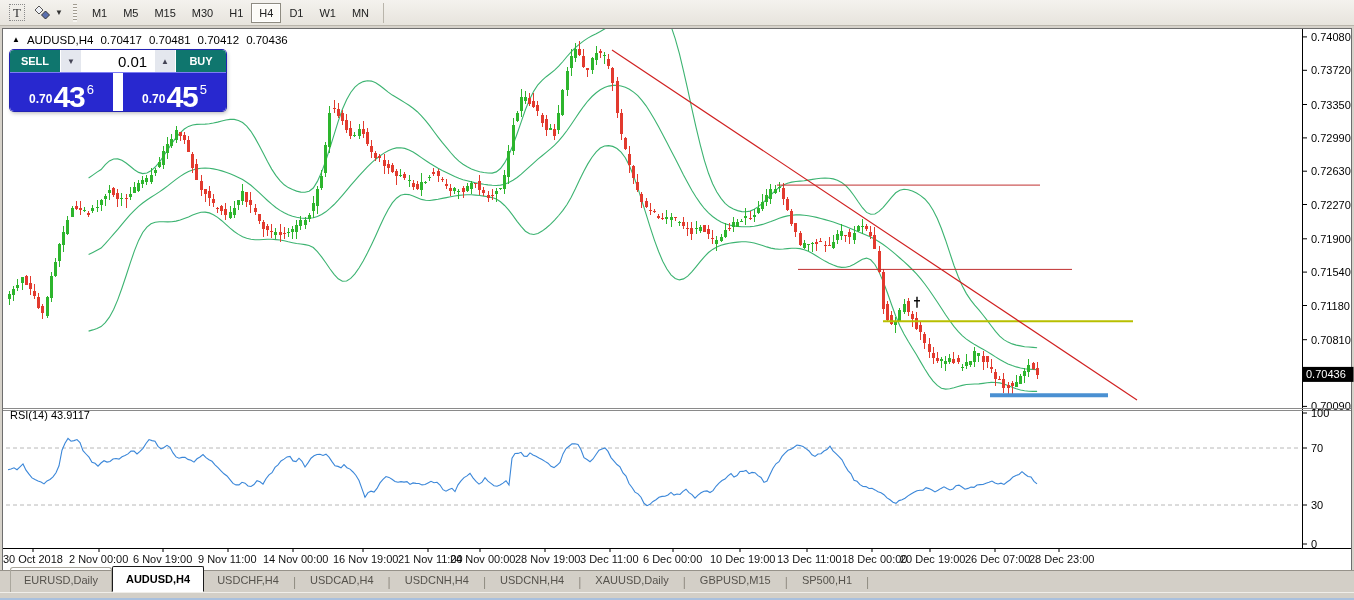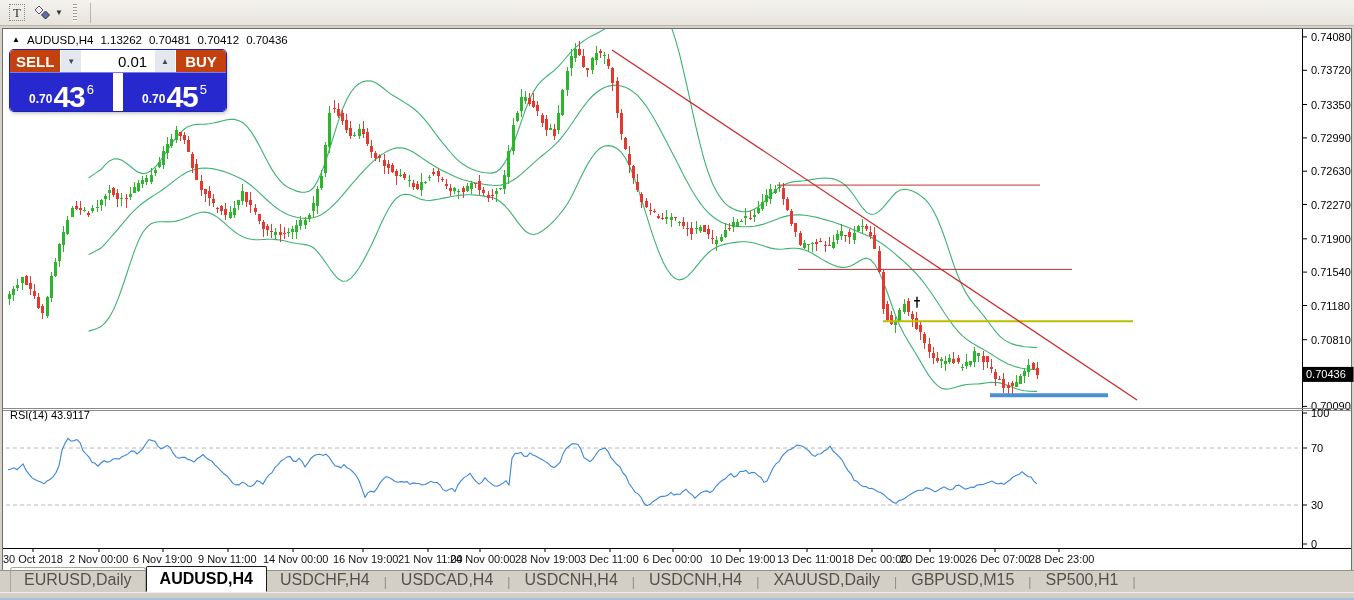--- a/index.html
+++ b/index.html
@@ -37,39 +37,39 @@
     display:flex;gap:7px;align-items:center;white-space:nowrap;
   }
   .collapse-arrow{font-size:8px;line-height:1}
   
   .trade-panel{
     position:absolute;left:10px;top:50px;width:216px;z-index:4;
     background:#fff;border-radius:4px;overflow:hidden;
     box-shadow:0 0 0 1px #2323b2,1px 2px 4px rgba(0,0,0,.3);
   }
   .tp-row1{display:flex;height:22px;gap:1px;background:#fff}
-  .tp-sell,.tp-buy{flex:0 0 50px;background:#c2410c;color:#fff;font-size:15px;font-weight:700;
+  .tp-sell,.tp-buy{flex:0 0 50px;background:#0f766e;color:#fff;font-size:11px;font-weight:700;
     border:0;display:flex;align-items:center;justify-content:center;font-family:"Liberation Sans",sans-serif}
   .tp-step{flex:0 0 19px;background:#e4e7ee;border:0;color:#445;
     display:flex;align-items:center;justify-content:center;font-size:8px}
   .tp-vol{flex:1;background:#fff;font-size:15px;color:#000;
     display:flex;align-items:center;justify-content:flex-end;padding-right:7px}
   .tp-row2{display:flex;height:38px;gap:10px;background:#fff;border-top:1px solid #7d7df2}
   .tp-price{flex:1;background:#2828cf;color:#fff;display:flex;align-items:flex-end;
     justify-content:center;padding-bottom:2px}
   .tp-prefix{font-size:12px;font-weight:700;line-height:1;margin-bottom:4px;margin-right:1px}
   .tp-big{font-size:30px;line-height:.85;font-weight:700;letter-spacing:-1px}
   .tp-pip{font-size:13px;line-height:1;margin-bottom:13px;margin-left:2px}
   
   .tab-bar{
     position:absolute;left:0;top:570px;width:1354px;height:22px;z-index:4;
     background:#d3cfc7;border-top:1px solid #96928a;box-sizing:border-box;
     display:flex;align-items:flex-end;padding-left:10px;
   }
-  .tab{height:20px;display:flex;align-items:center;padding:12px 13px;font-size:16px;
+  .tab{height:20px;display:flex;align-items:center;padding:12px 13px;font-size:11px;
     color:#55524c;white-space:nowrap;cursor:default;box-sizing:border-box}
   .tab.first{border:1px solid #aaa79d;border-bottom:none;border-radius:3px 3px 0 0}
   .tab.active{background:#fff;border:1px solid #1a1a1a;border-bottom:1px solid #fff;
     border-radius:2px 2px 0 0;color:#000;font-weight:700;height:21px}
   .tab-sep{color:#8f8b81;font-size:12px;align-self:center;padding:0 1px}
   .status-bar{position:absolute;left:0;top:592px;width:1354px;height:8px;z-index:4;
     background:#d3cfc7;border-top:1px solid #f0eee9;border-bottom:2px solid #a9c0dd;box-sizing:border-box}
 </style>
 </head>
 <body>
@@ -81,20 +81,31 @@
   <button class="tool-btn">
     <span style="display:flex;align-items:center">
       <svg width="19" height="16" viewBox="0 0 19 16">
         <path d="M6 1 L10 5 L6 9 L2 5 Z" fill="#eef0f6" stroke="#555" stroke-width="1"></path>
         <path d="M12.5 6 L16.5 10 L12.5 14 L8.5 10 Z" fill="#5a6fae" stroke="#333" stroke-width="1"></path>
       </svg>
     </span>
     <span class="caret">▼</span>
   </button>
   <div class="grip"></div>
+  <div id="tf-bar" style="display:flex">
+      <button class="tf-btn">M1</button>
+      <button class="tf-btn">M5</button>
+      <button class="tf-btn">M15</button>
+      <button class="tf-btn">M30</button>
+      <button class="tf-btn">H1</button>
+      <button class="tf-btn selected">H4</button>
+      <button class="tf-btn">D1</button>
+      <button class="tf-btn">W1</button>
+      <button class="tf-btn">MN</button>
+    </div>
   <div class="vsep"></div>
 </div>
 
 <div class="chart-inner"></div>
 
 <svg id="chart-svg" viewBox="0 0 1354 600">
     <defs>
       <clipPath id="cpMain">
         <rect x="6" y="29" width="1295" height="379"></rect>
       </clipPath>
@@ -696,21 +707,21 @@
       <line x1="995" y1="548" x2="995" y2="552" stroke="#000"></line>
       <text x="965" y="563" font-size="11" fill="#111">26 Dec 07:00</text>
       <line x1="1059" y1="548" x2="1059" y2="552" stroke="#000"></line>
       <text x="1029" y="563" font-size="11" fill="#111">28 Dec 23:00</text>
     </g>
   </svg>
 
 <div class="symbol-header">
   <span class="collapse-arrow">▲</span>
   <span>AUDUSD,H4</span>
-  <span>1.13262</span>
+  <span>0.70417</span>
   <span>0.70481</span>
   <span>0.70412</span>
   <span>0.70436</span>
 </div>
 
 <div class="trade-panel">
   <div class="tp-row1">
     <button class="tp-sell">SELL</button>
     <button class="tp-step">
       <span>▼</span>

